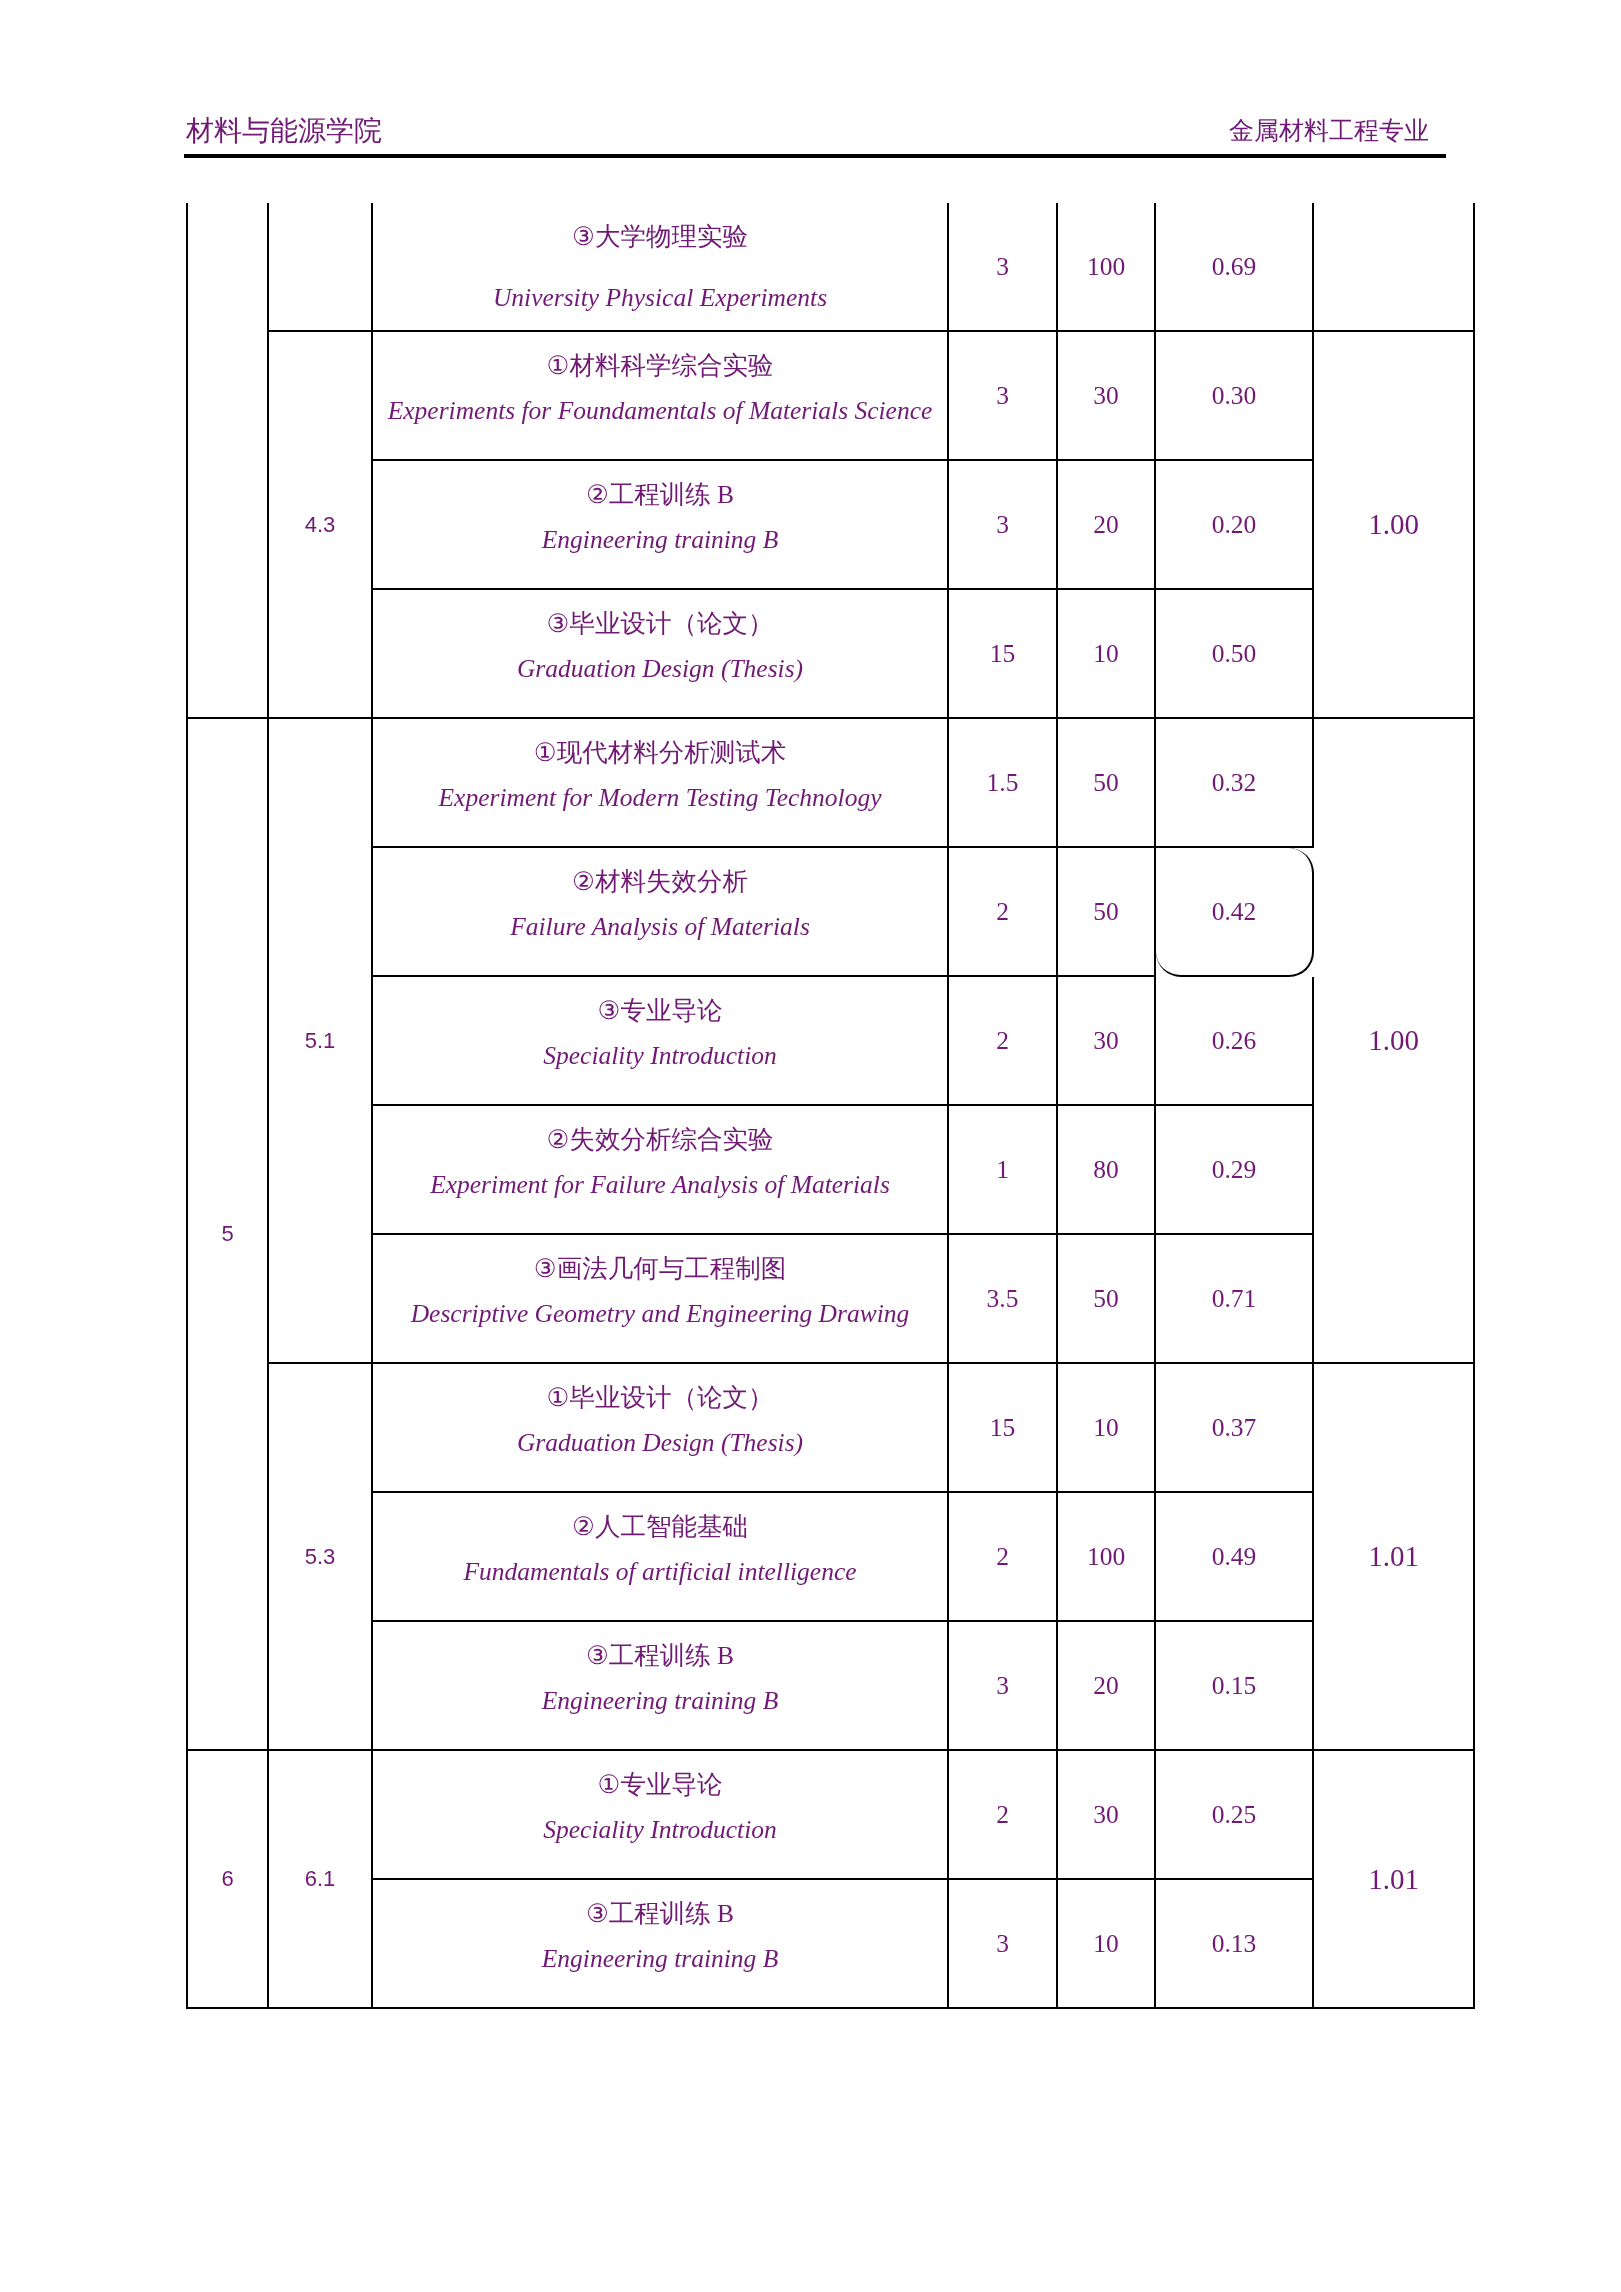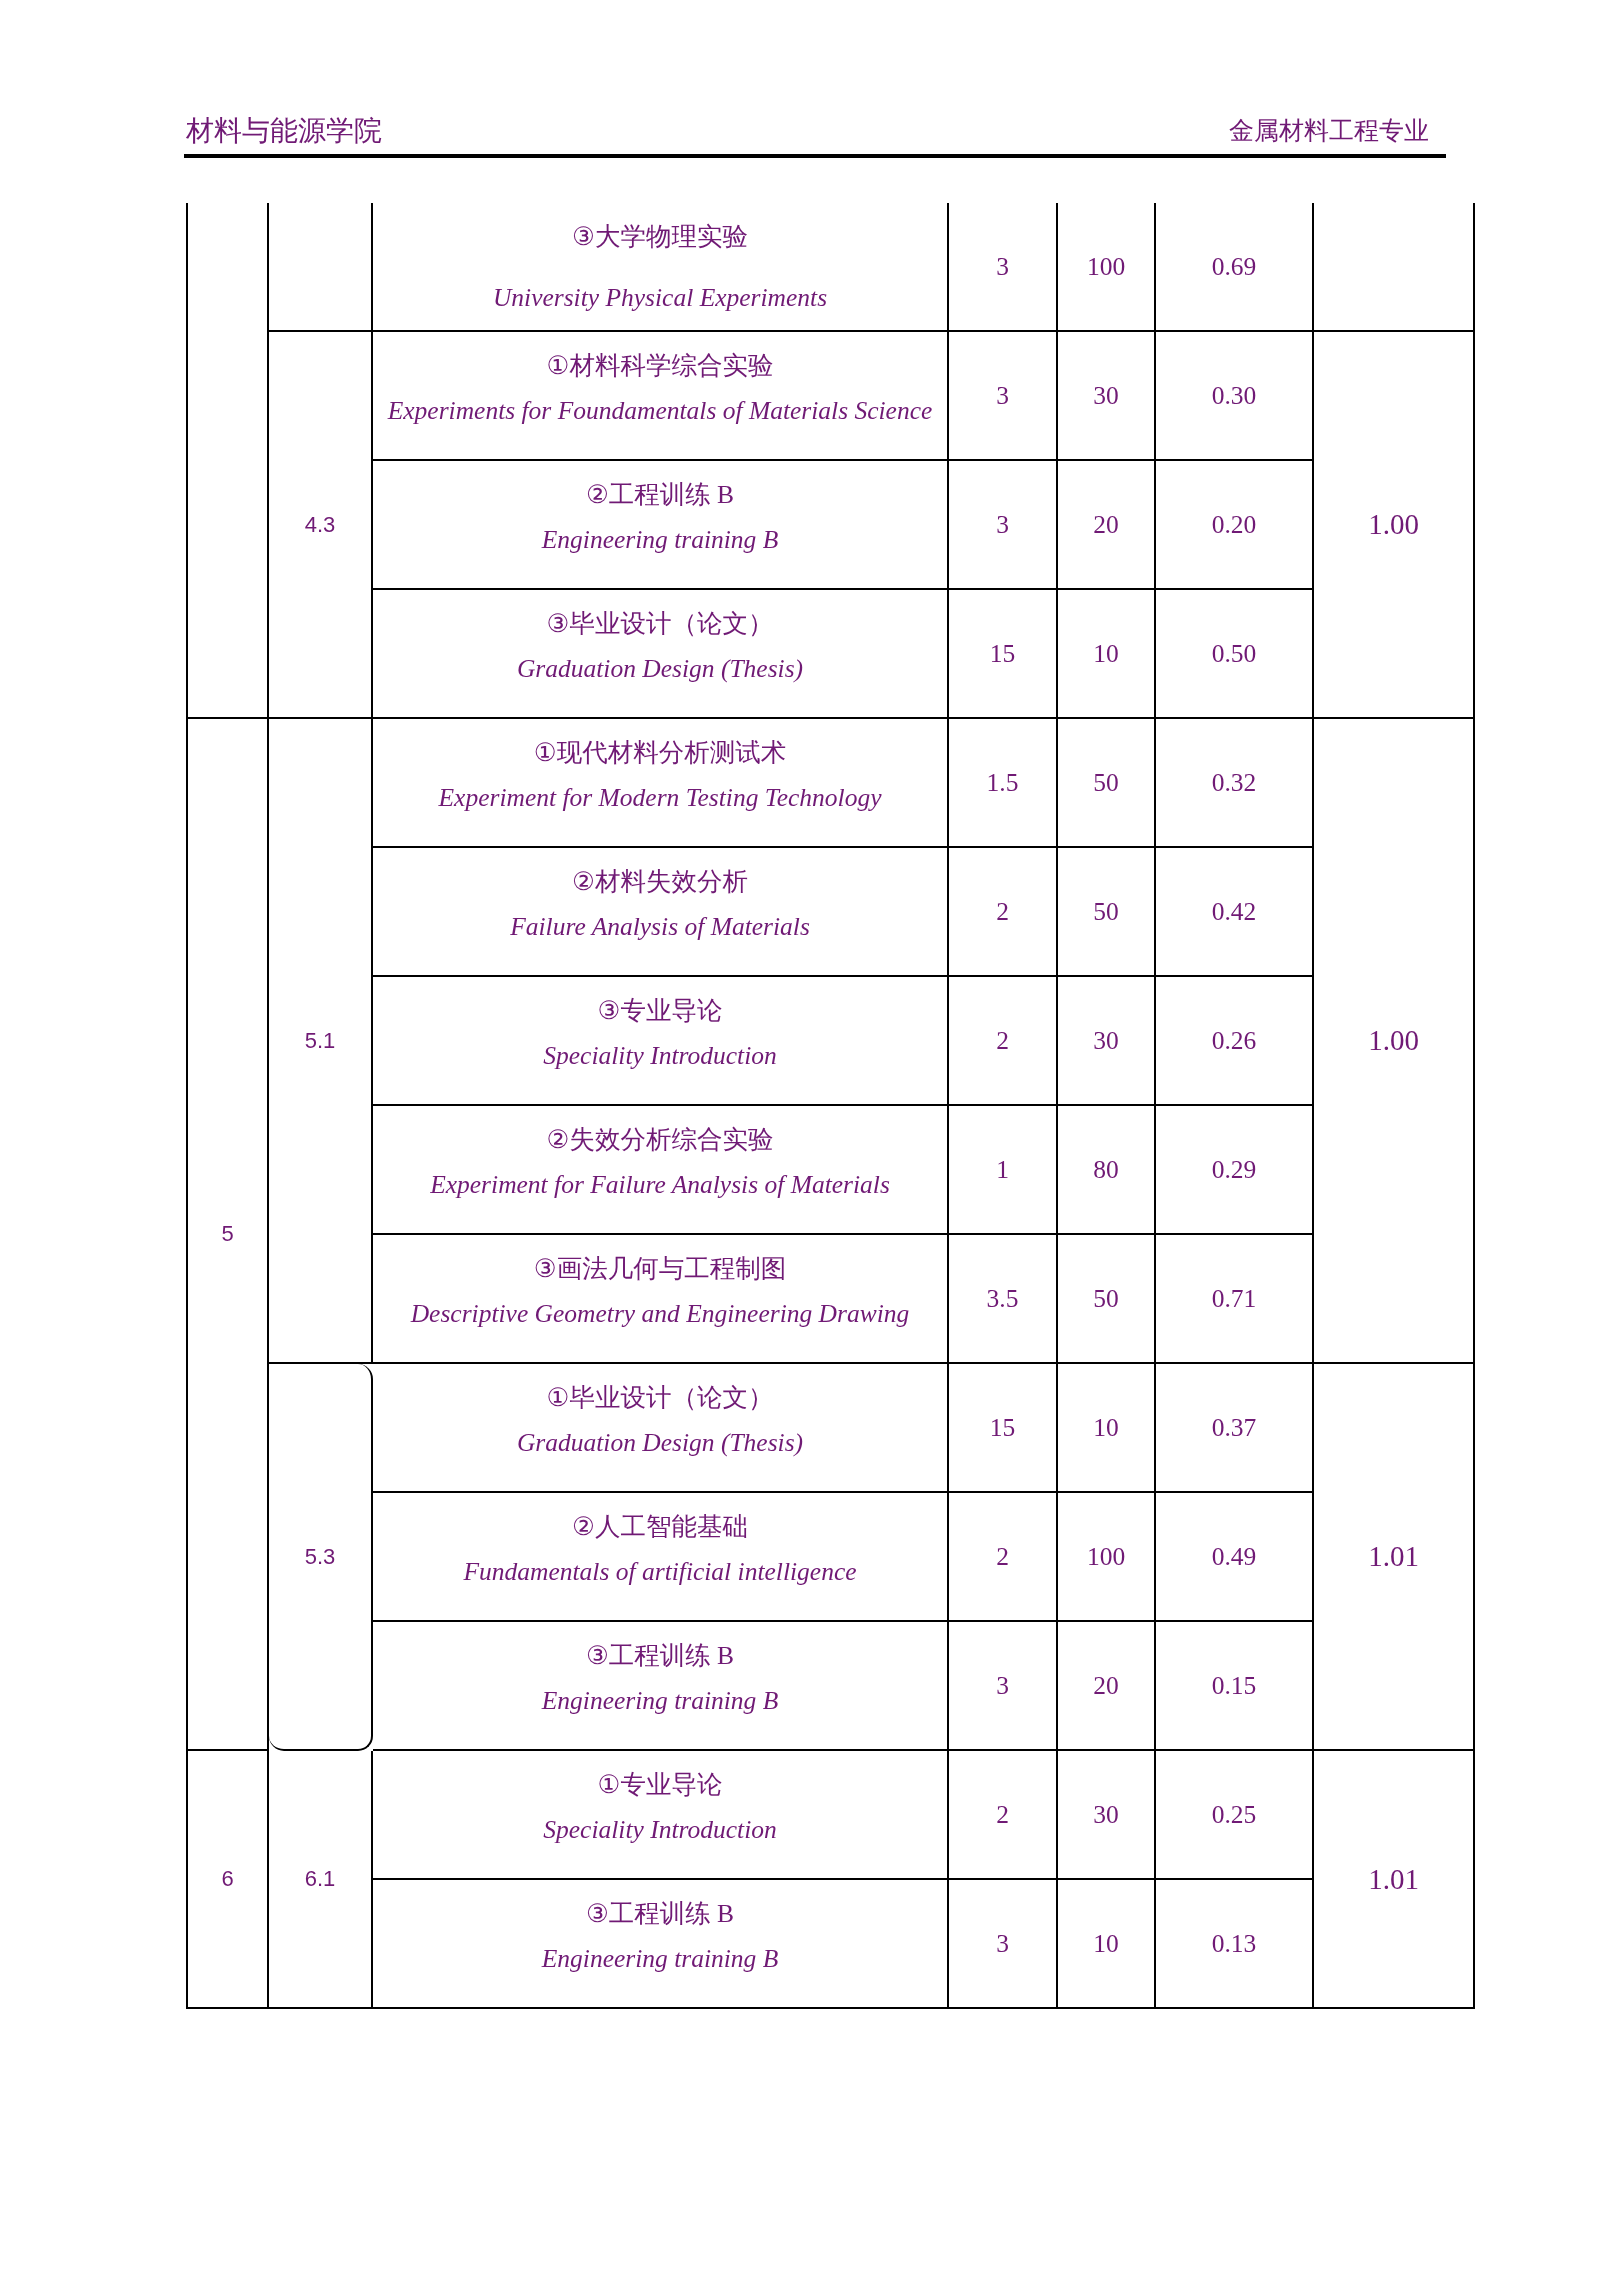--- a/index.html
+++ b/index.html
@@ -113,21 +113,21 @@
   <div class="header-right">金属材料工程专业</div>
   <div class="header-rule"></div>
 
   <div class="course-grid" id="course-grid">
       <div class="cell label gb" style="grid-area: 1 / 1 / 5;"></div>
       <div class="cell label gb" style="grid-area: 5 / 1 / 13;">5</div>
       <div class="cell label gb" style="grid-area: 13 / 1 / 15;">6</div>
       <div class="cell label" style="grid-area: 1 / 2 / 2;"></div>
       <div class="cell label gb" style="grid-area: 2 / 2 / 5;">4.3</div>
       <div class="cell label" style="grid-area: 5 / 2 / 10;">5.1</div>
-      <div class="cell label gb" style="grid-area: 10 / 2 / 13; border-radius: 15px;">5.3</div>
+      <div class="cell label gb" style="grid-area: 10 / 2 / 13;">5.3</div>
       <div class="cell label gb" style="grid-area: 13 / 2 / 15;">6.1</div>
       <div class="cell weight" style="grid-area: 1 / 7 / 2;"></div>
       <div class="cell weight gb" style="grid-area: 2 / 7 / 5;">1.00</div>
       <div class="cell weight" style="grid-area: 5 / 7 / 10;">1.00</div>
       <div class="cell weight gb" style="grid-area: 10 / 7 / 13;">1.01</div>
       <div class="cell weight gb" style="grid-area: 13 / 7 / 15;">1.01</div>
       <div class="cell course" style="grid-area: 1 / 3 / 2; gap: 16px;">
         <div class="zh">③大学物理实验</div>
         <div class="en">University Physical Experiments</div>
       </div>
@@ -161,21 +161,21 @@
       </div>
       <div class="cell num" style="grid-area: 5 / 4 / 6;">1.5</div>
       <div class="cell num" style="grid-area: 5 / 5 / 6;">50</div>
       <div class="cell num" style="grid-area: 5 / 6 / 6;">0.32</div>
       <div class="cell course" style="grid-area: 6 / 3 / 7;">
         <div class="zh">②材料失效分析</div>
         <div class="en">Failure Analysis of Materials</div>
       </div>
       <div class="cell num" style="grid-area: 6 / 4 / 7;">2</div>
       <div class="cell num" style="grid-area: 6 / 5 / 7;">50</div>
-      <div class="cell num" style="grid-area: 6 / 6 / 7;">0.42</div>
+      <div class="cell num" style="grid-area: 6 / 6 / 7; border-radius: 25px;">0.42</div>
       <div class="cell course" style="grid-area: 7 / 3 / 8;">
         <div class="zh">③专业导论</div>
         <div class="en">Speciality Introduction</div>
       </div>
       <div class="cell num" style="grid-area: 7 / 4 / 8;">2</div>
       <div class="cell num" style="grid-area: 7 / 5 / 8;">30</div>
       <div class="cell num" style="grid-area: 7 / 6 / 8;">0.26</div>
       <div class="cell course" style="grid-area: 8 / 3 / 9;">
         <div class="zh">②失效分析综合实验</div>
         <div class="en">Experiment for Failure Analysis of Materials</div>

